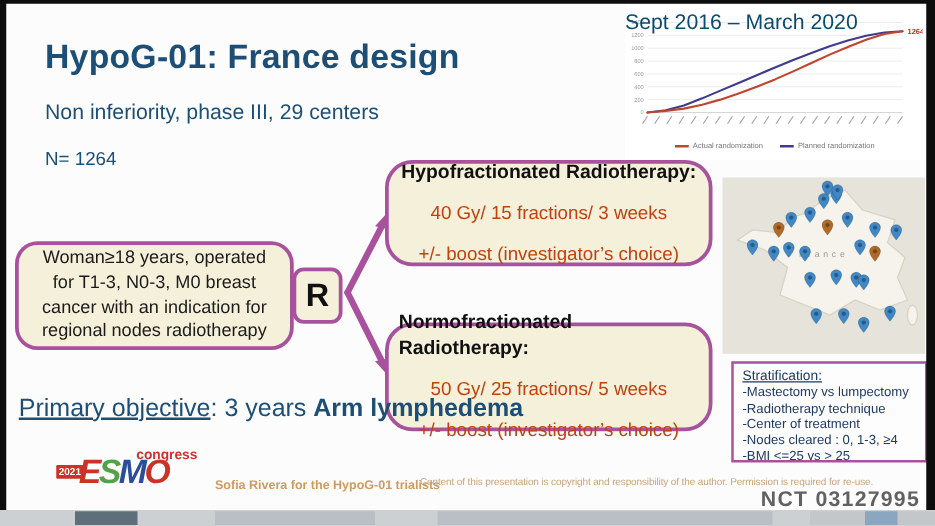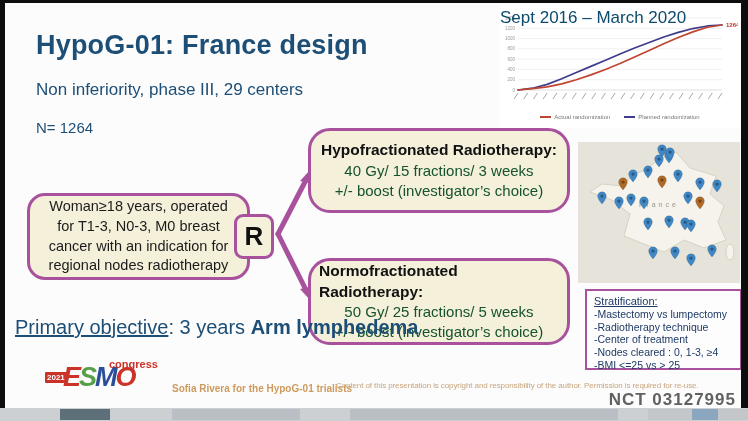--- a/index.html
+++ b/index.html
@@ -17,30 +17,30 @@
   
   .chart-panel{position:absolute;left:500px;top:4px;width:240px;height:124px;background:#fff;}
   .chart-title{position:absolute;left:0;top:4px;width:218px;font-size:17px;color:#0c4a6e;}
   .chart-svg{position:absolute;left:2px;top:2px;}
   .chart-legend{position:absolute;left:0;top:110px;width:240px;display:flex;justify-content:center;gap:14px;}
   .legend-item{display:flex;align-items:center;gap:3px;}
   .legend-swatch{width:11px;height:2px;display:inline-block;}
   .legend-label{font-size:6px;color:#777;}
 
   
-  .elig-box{position:absolute;left:27px;top:193px;width:223px;height:87px;background:#f4f0da;border:3px solid #a8529e;border-radius:18px;display:flex;align-items:center;justify-content:center;padding:4px 10px;}
+  .elig-box{position:absolute;left:12px;top:193px;width:223px;height:87px;background:#f4f0da;border:3px solid #a8529e;border-radius:18px;display:flex;align-items:center;justify-content:center;padding:4px 10px;}
   .elig-text{font-size:14.5px;color:#1b1b1b;text-align:center;line-height:1.35;}
   .r-box{position:absolute;left:234px;top:214px;width:40px;height:45px;background:#f4f0da;border:3px solid #a8529e;border-radius:9px;display:flex;align-items:center;justify-content:center;}
   .r-label{font-size:26px;font-weight:bold;color:#111;}
   .arrows-svg{position:absolute;left:274px;top:164px;}
   .arm-box{position:absolute;left:308px;width:262px;background:#f4f0da;border:3.5px solid #a8529e;border-radius:22px;display:flex;flex-direction:column;align-items:center;justify-content:center;padding:6px 8px;}
   .arm-top{top:128px;height:85px;}
   .arm-bottom{top:258px;height:87px;}
   .arm-title{font-size:15.5px;font-weight:bold;color:#111;line-height:1.3;}
-  .arm-line{font-size:15px;color:#14532d;line-height:1.33;}
+  .arm-line{font-size:15px;color:#c2410c;line-height:1.33;margin-top:13px;}
 
   
   .map-panel{position:absolute;left:578px;top:142px;width:162px;height:141px;background:#e6e4da;overflow:hidden;}
   .map-country-label{position:absolute;left:50%;top:44%;transform:translate(-50%,-50%);font-size:7px;color:#9a988e;letter-spacing:3px;}
   .map-pin{position:absolute;width:10px;height:14px;}
   .map-pin svg{display:block;width:10px;height:14px;}
 
   
   .strat-box{position:absolute;left:585px;top:289px;width:157px;height:81px;background:#fdfdfd;border:2px solid #a8529e;padding:4px 7px;}
   .strat-title{font-size:11px;color:#1e3a66;text-decoration:underline;margin-bottom:1px;}

